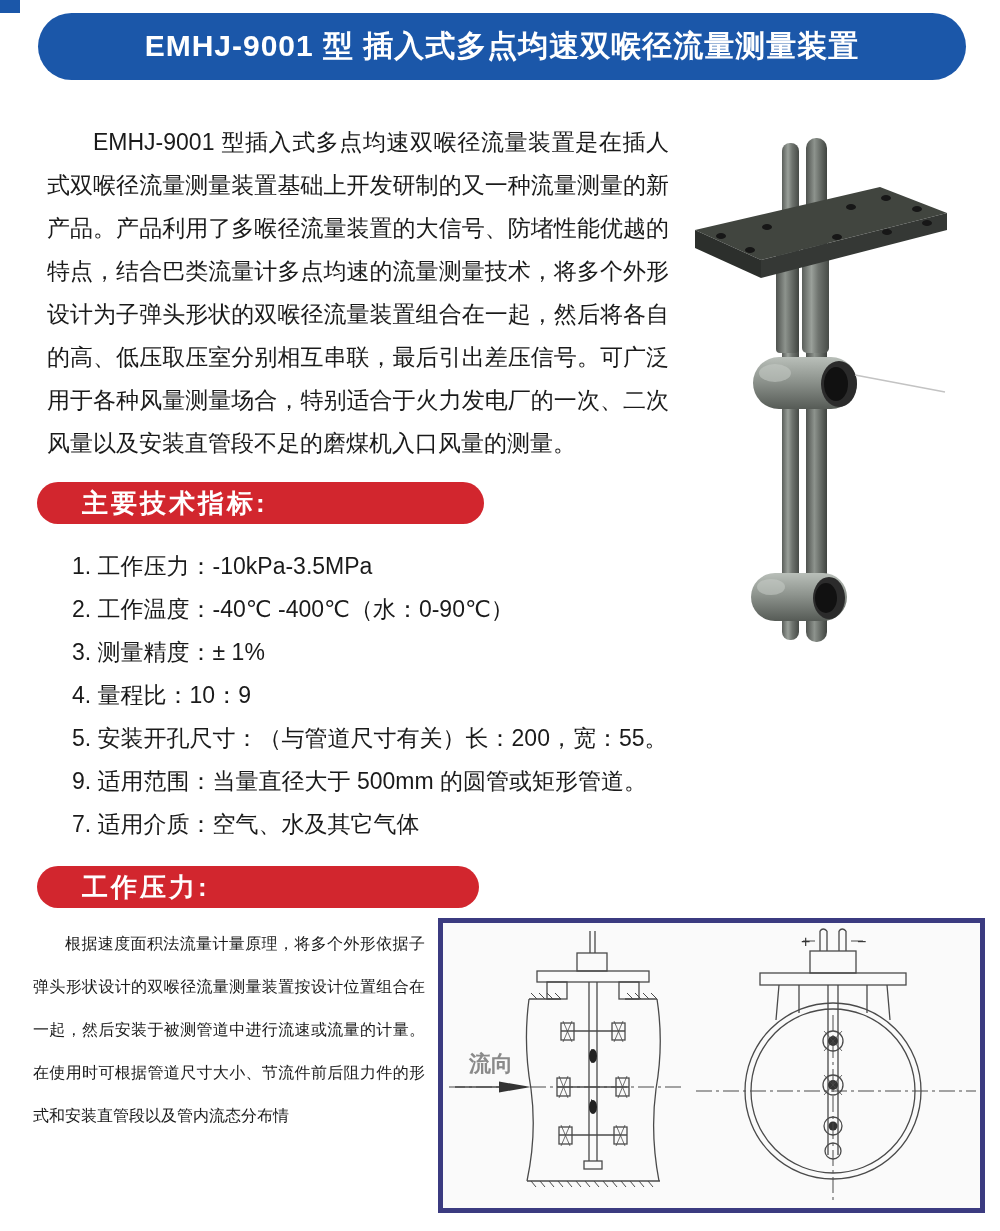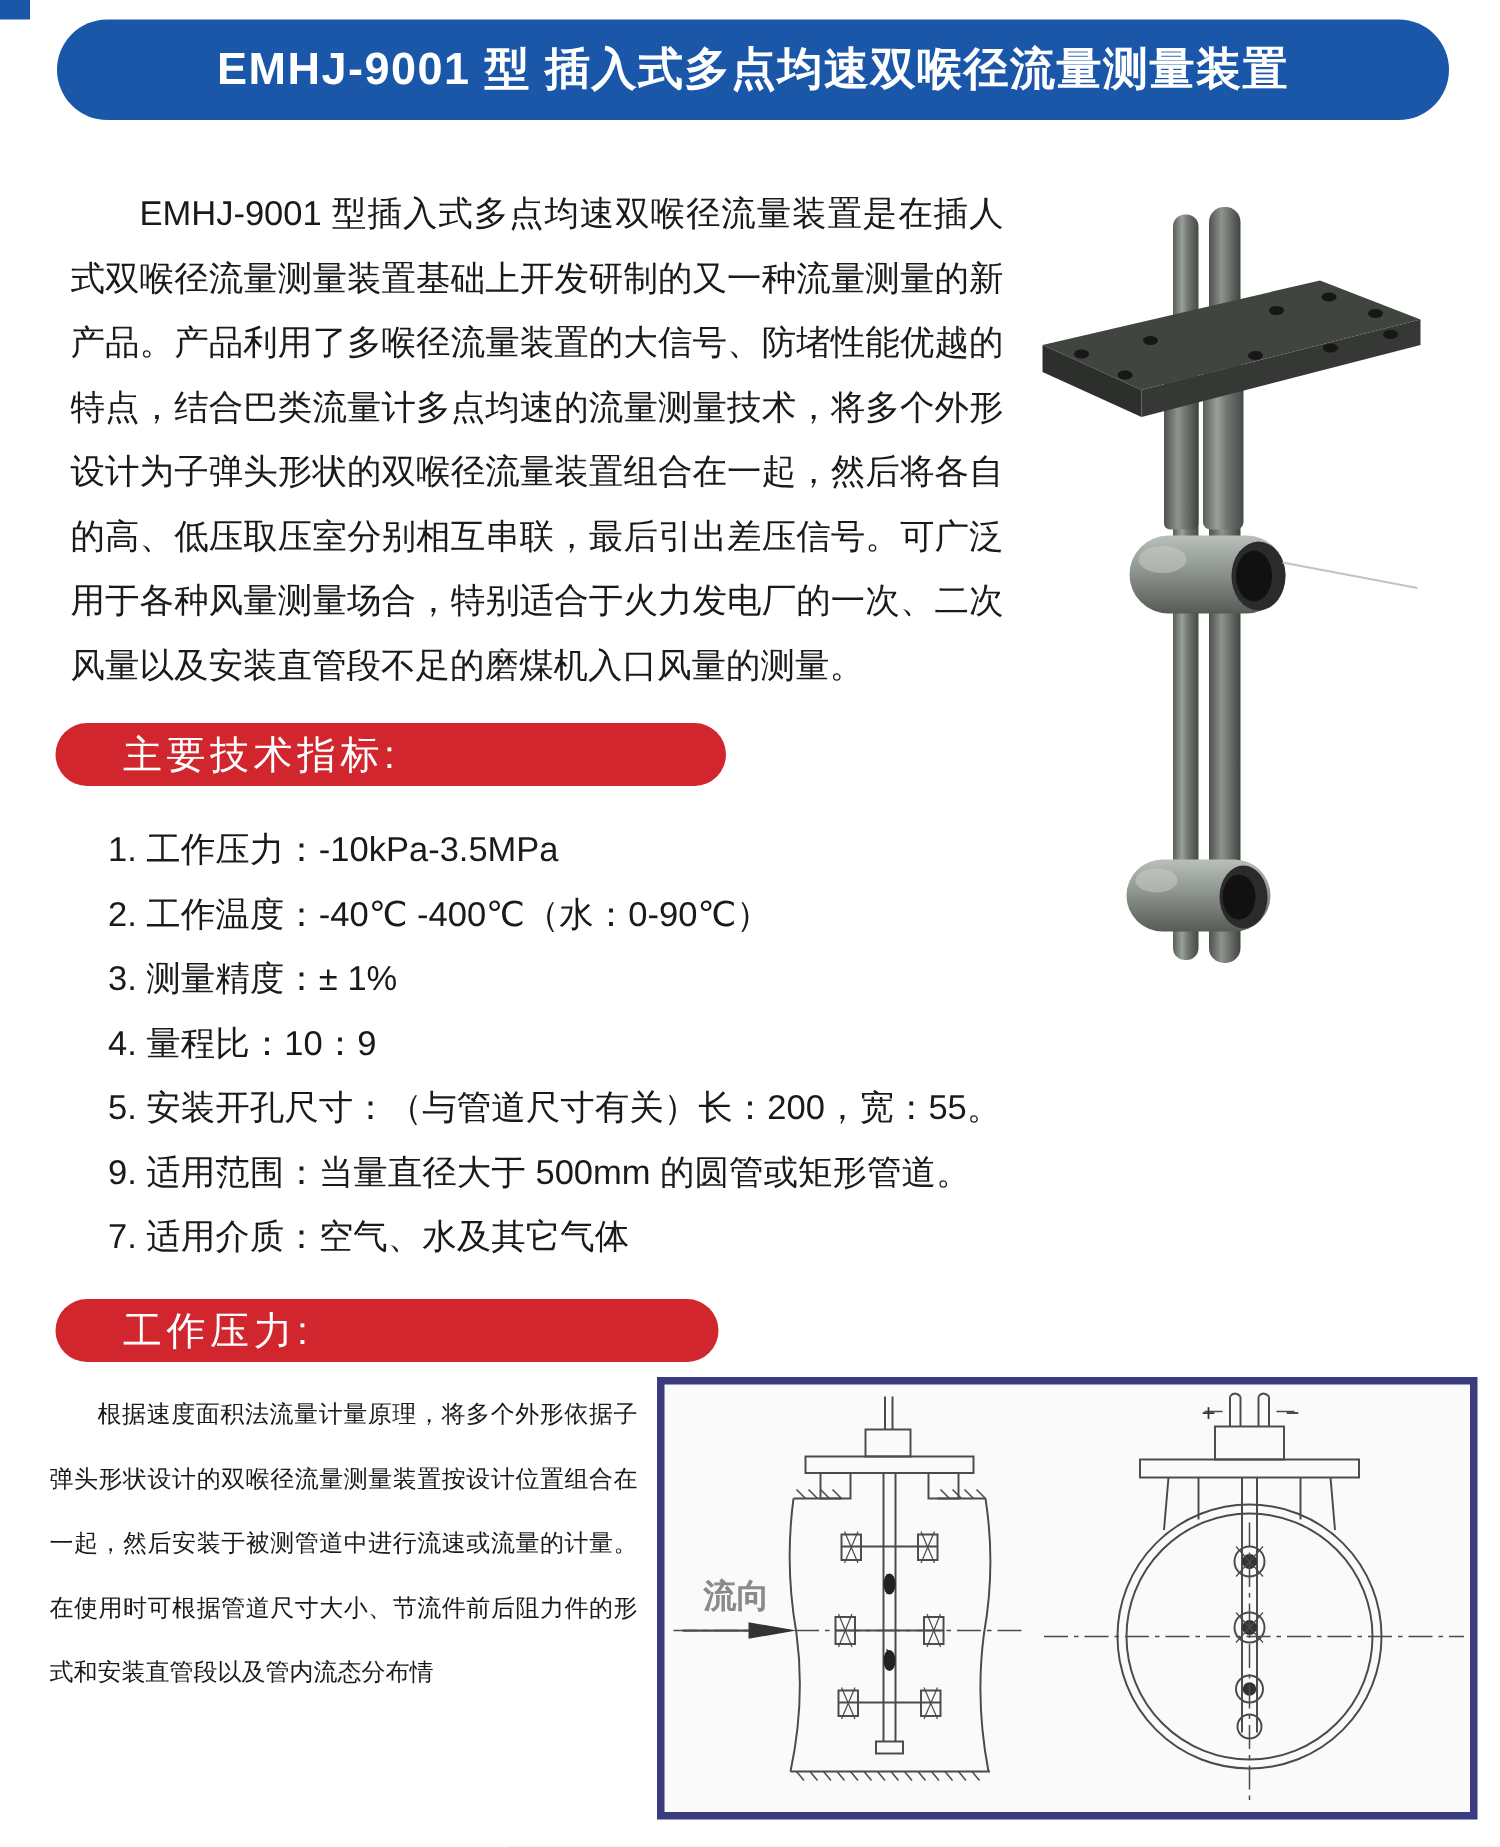--- a/index.html
+++ b/index.html
@@ -29,21 +29,21 @@
     position:absolute;left:35px;top:109px;width:622px;
     margin:12px;font-size:23px;line-height:43px;
     text-align:justify;text-indent:2em;
   }
   .section-banner{
     position:absolute;height:42px;background:#d2262e;border-radius:21px;
     display:flex;align-items:center;
     padding-left:45px;box-sizing:border-box;
   }
   .section-banner span{
-    color:#ffffff;font-size:26px;font-weight:normal;letter-spacing:3px;
+    color:#ffffff;font-size:26px;font-weight:bold;letter-spacing:3px;
   }
   #specs-banner{left:37px;top:482px;width:447px;}
   #principle-banner{left:37px;top:866px;width:442px;}
   .specs-list{
     position:absolute;left:72px;top:545px;margin:0;padding:0;
     list-style:none;font-size:23px;line-height:43px;
   }
   .specs-list li{white-space:nowrap;}
   .principle-par{
     position:absolute;left:33px;top:922px;width:392px;

